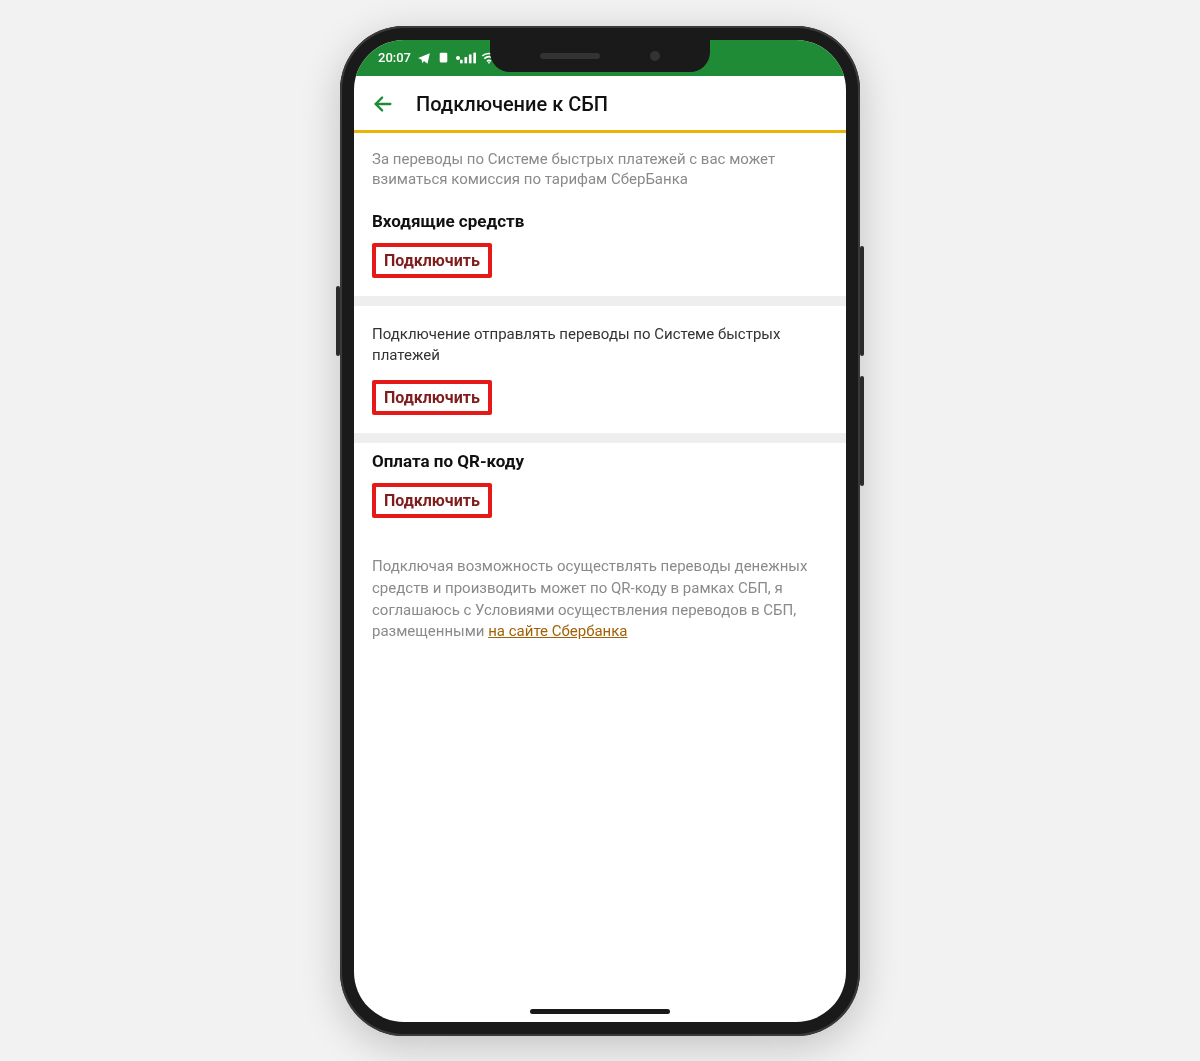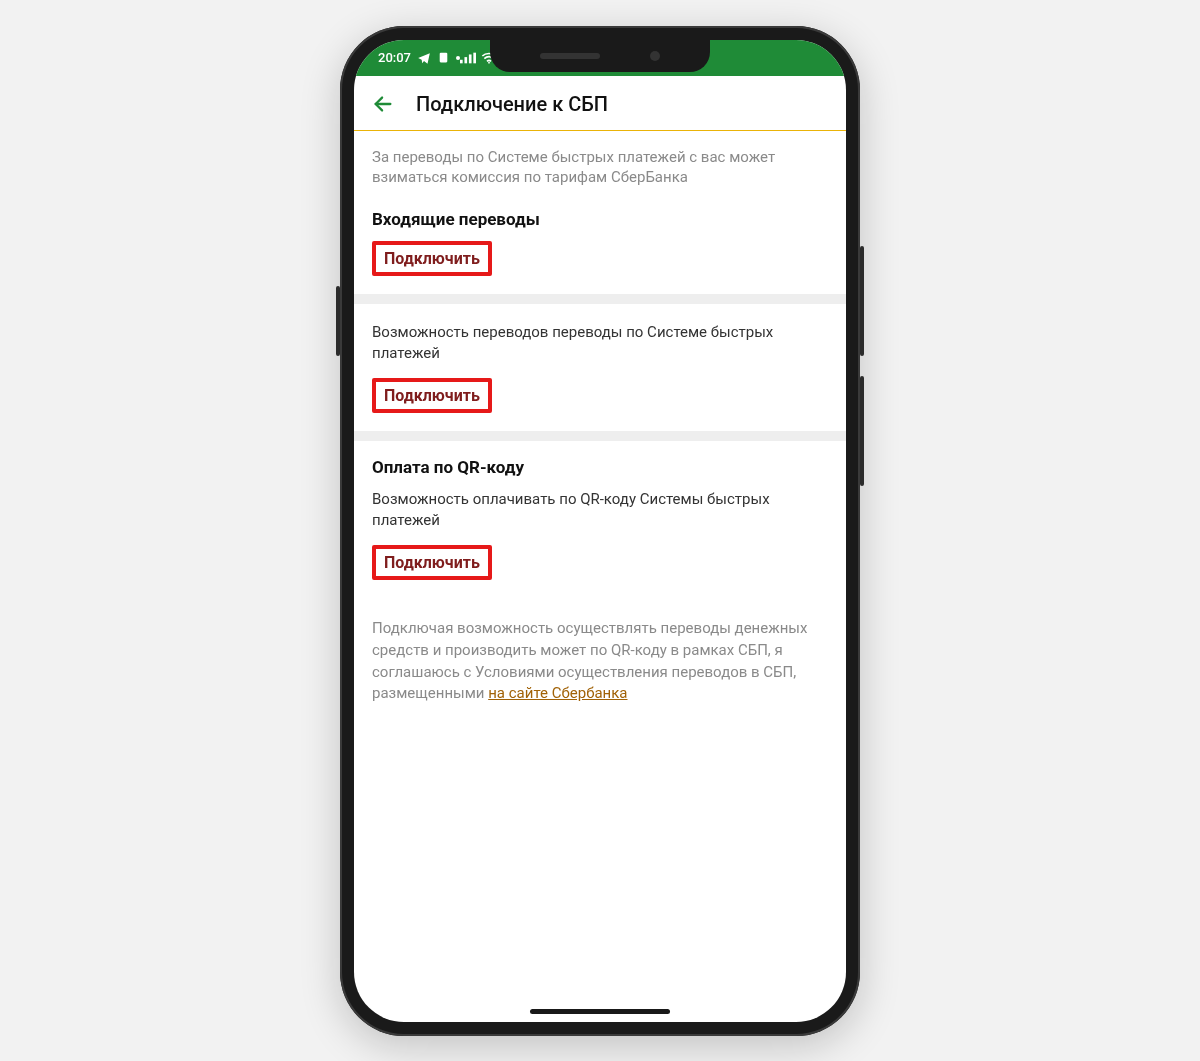--- a/index.html
+++ b/index.html
@@ -76,21 +76,21 @@
     font-weight: 500;
   }
   .status-left { display: flex; align-items: center; gap: 6px; }
   .status-right { display: flex; align-items: center; gap: 5px; }
   .status-right svg { display:block; }
   .app-header {
     display: flex;
     align-items: center;
     gap: 22px;
     padding: 16px 18px 14px 18px;
-    border-bottom: 1px solid #eab308;
+    border-bottom: 3px solid #eab308;
   }
   .back-arrow {
     width: 22px;
     height: 22px;
     color: #1f8b37;
     cursor: pointer;
   }
   .app-title {
     font-size: 20px;
     font-weight: 500;
@@ -202,40 +202,39 @@
           <line x1="20" y1="12" x2="4" y2="12"></line>
           <polyline points="11 5 4 12 11 19"></polyline>
         </svg>
       <div class="app-title">Подключение к СБП</div>
     </div>
 
     <div class="content">
       <div class="info-text">За переводы по Системе быстрых платежей с вас может взиматься комиссия по тарифам СберБанка</div>
 
       <div class="section">
-        <div class="section-title">Входящие переводы</div>
+        <div class="section-title">Входящие средств</div>
         <span class="connect-wrap">
           <span class="connect-btn">Подключить</span>
         </span>
       </div>
 
       <div class="divider"></div>
 
       <div class="section" style="padding-top:18px">
-        <div class="section-desc">Возможность переводов переводы по Системе быстрых платежей</div>
+        <div class="section-desc">Подключение отправлять переводы по Системе быстрых платежей</div>
         <span class="connect-wrap">
           <span class="connect-btn">Подключить</span>
         </span>
       </div>
 
       <div class="divider"></div>
 
-      <div class="section" style="padding-top:16px">
+      <div class="section" style="padding-top:8px">
         <div class="section-title">Оплата по QR-коду</div>
-        <div class="section-desc">Возможность оплачивать по QR-коду Системы быстрых платежей</div>
         <span class="connect-wrap">
           <span class="connect-btn">Подключить</span>
         </span>
       </div>
 
       <div class="footer-text">
         <span>Подключая возможность осуществлять переводы денежных средств и производить может по QR-коду в рамках СБП, я соглашаюсь с Условиями осуществления переводов в СБП, размещенными </span><span class="footer-link">на сайте Сбербанка</span>
       </div>
     </div>
 

